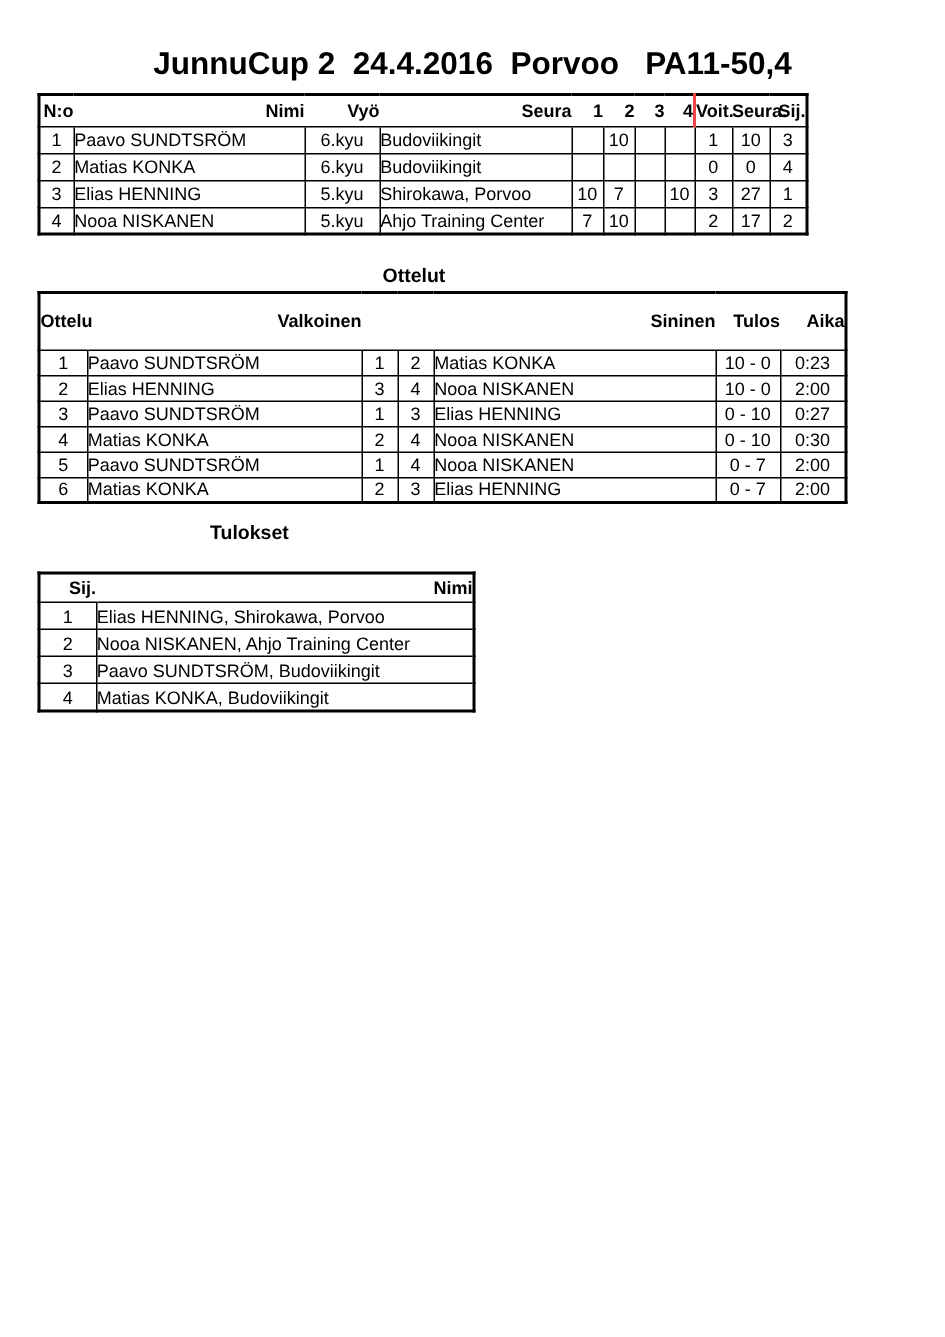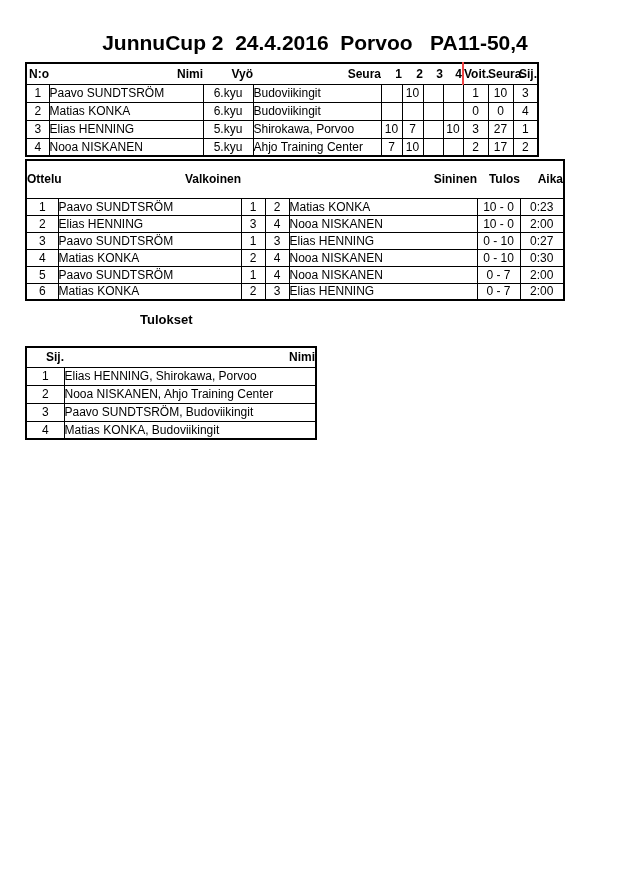--- a/index.html
+++ b/index.html
@@ -162,20 +162,21 @@
         <td class="c">10</td>
         <td class="c"></td>
         <td class="c"></td>
         <td class="c sep">2</td>
         <td class="c">17</td>
         <td class="c">2</td>
       </tr>
     </tbody>
   </table>
 
+  <div class="sec-h h2">Ottelut</div>
   <table class="tbl t2">
     <colgroup>
       <col style="width:32px">
         <col style="width:183px">
         <col style="width:24px">
         <col style="width:24px">
       <col style="width:188px">
         <col style="width:43px">
         <col style="width:44px">
     </colgroup>

